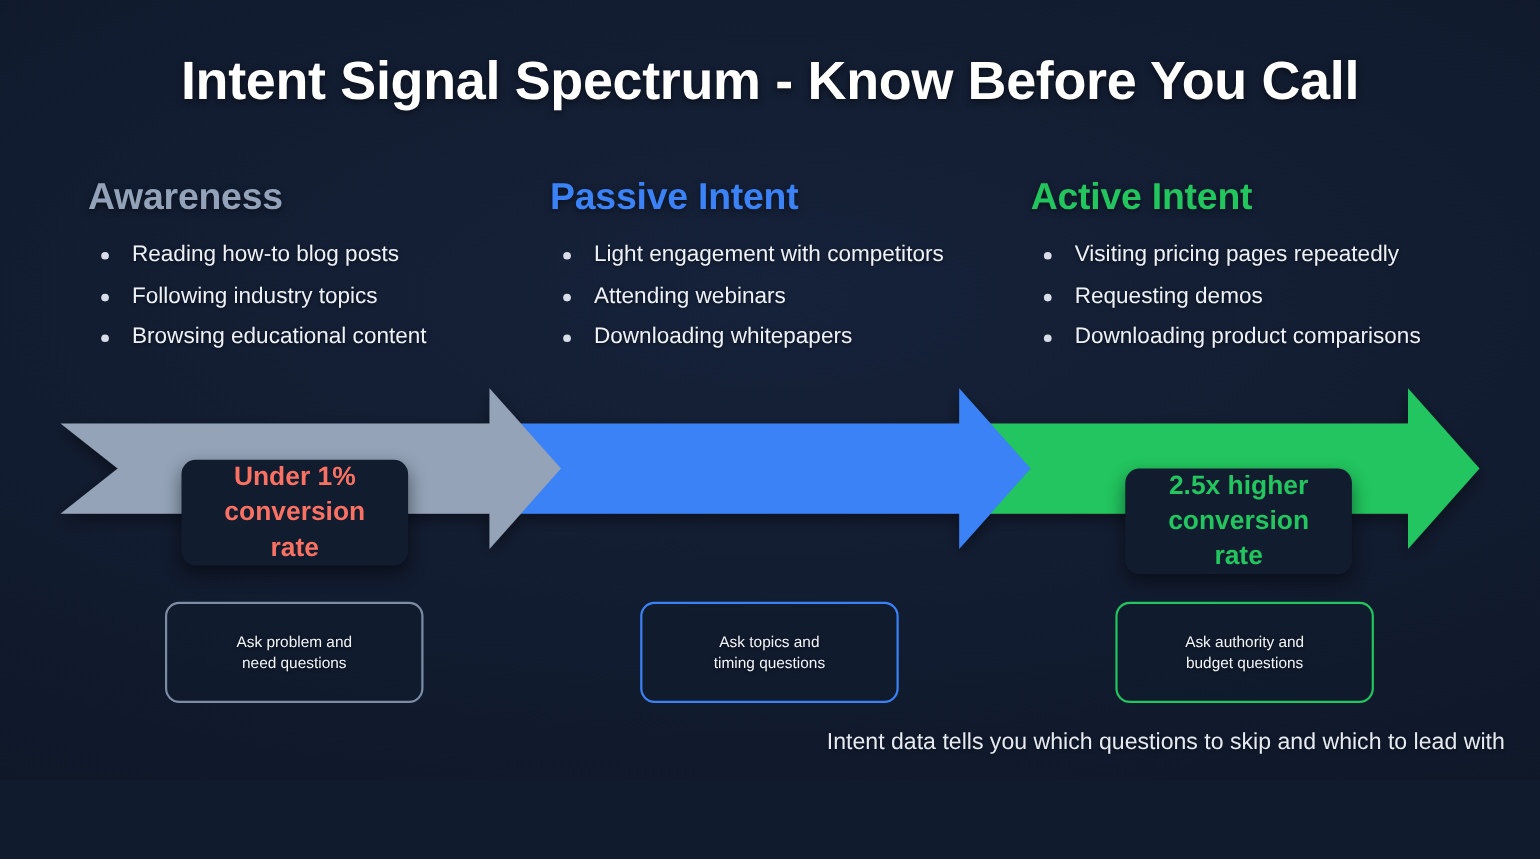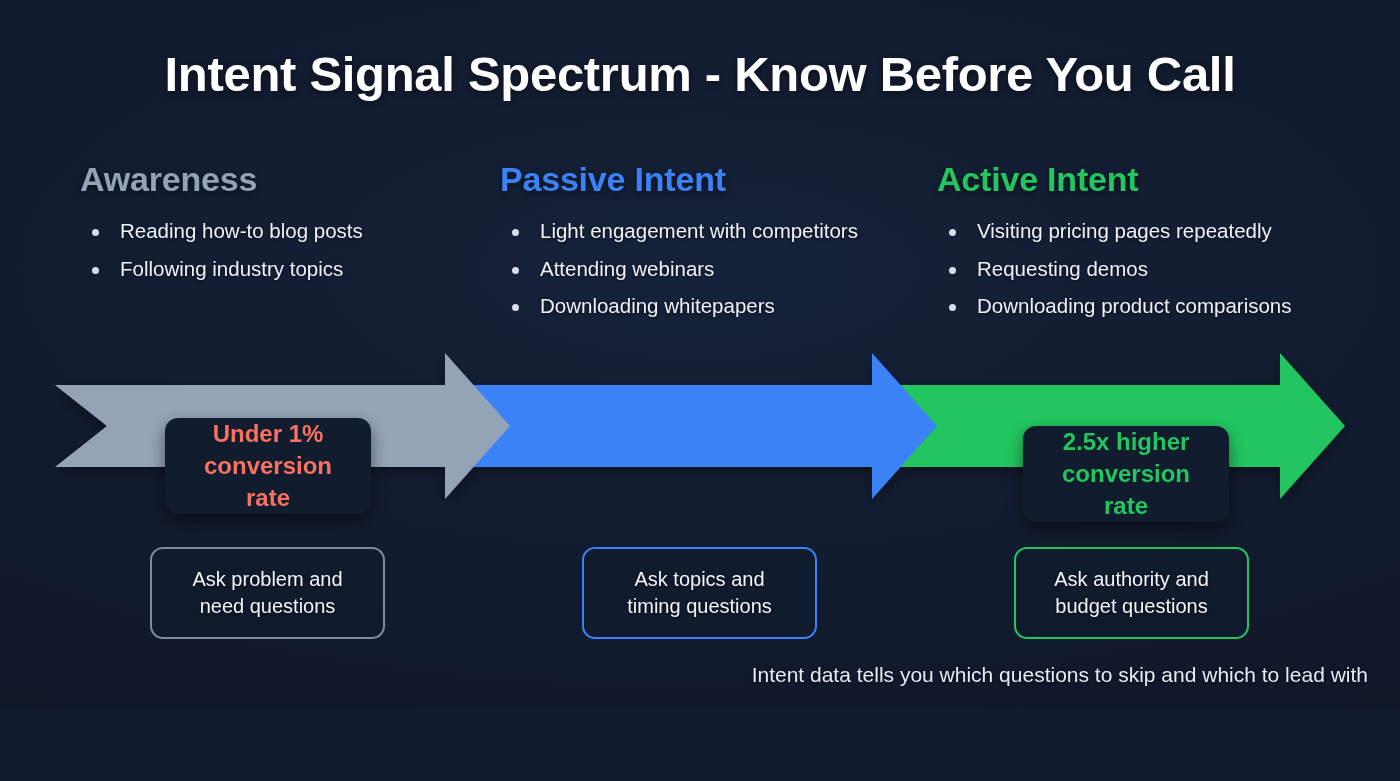--- a/index.html
+++ b/index.html
@@ -81,21 +81,21 @@
 
   
   .qbox {
     position:absolute;
     width:235px; height:92px;
     border-radius:13px;
     border:2px solid #7d8ba3;
     background:rgba(17,28,46,0.55);
     display:flex; align-items:center; justify-content:center;
     text-align:center;
-    font-size:20px;
+    font-size:14px;
     line-height:1.33;
     color:#f2f5fa;
     text-shadow:0 1px 3px rgba(0,0,0,0.55);
   }
   .qbox-0 { left:150px;  top:547px; border-color:#7d8ba3; }
   .qbox-1 { left:582px;  top:547px; border-color:#3b82f6; }
   .qbox-2 { left:1014px; top:547px; border-color:#22c55e; }
 
   
   .footer {
@@ -112,20 +112,21 @@
 
   <div class="title">Intent Signal Spectrum - Know Before You Call</div>
 
   <div class="columns">
 
     <div class="col col-0">
       <div class="col-head c-gray">Awareness</div>
       <ul class="bullets">
         <li><span class="dot"></span><span>Reading how-to blog posts</span></li>
         <li><span class="dot"></span><span>Following industry topics</span></li>
+        <li><span class="dot"></span><span>Browsing educational content</span></li>
       </ul>
     </div>
 
     <div class="col col-1">
       <div class="col-head c-blue">Passive Intent</div>
       <ul class="bullets">
         <li><span class="dot"></span><span>Light engagement with competitors</span></li>
         <li><span class="dot"></span><span>Attending webinars</span></li>
         <li><span class="dot"></span><span>Downloading whitepapers</span></li>
       </ul>

